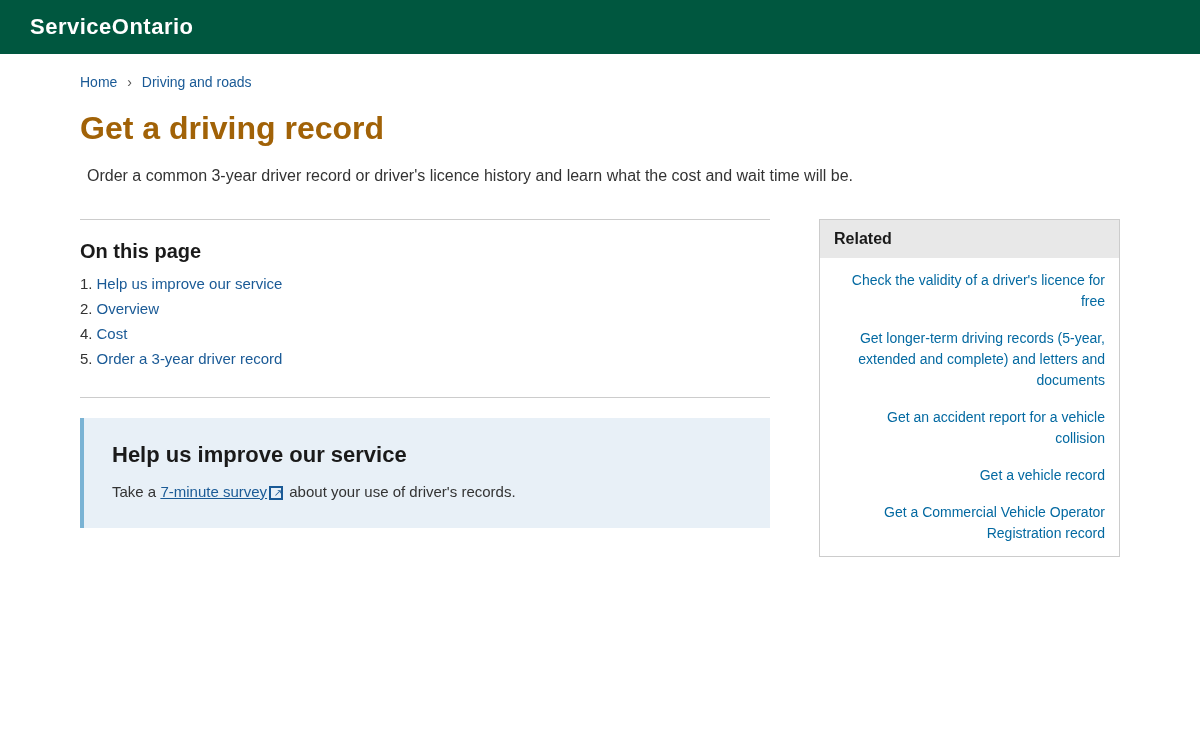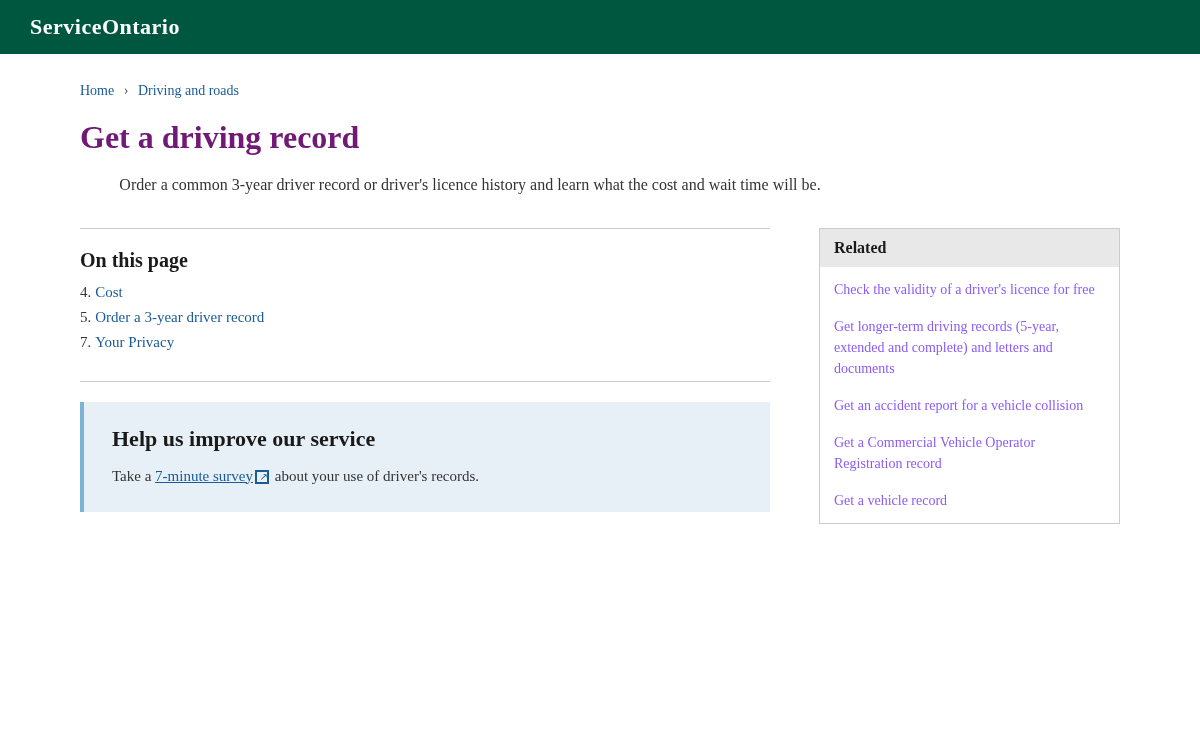--- a/index.html
+++ b/index.html
@@ -1,33 +1,33 @@
 <!DOCTYPE html>
 <html><head>
   <meta charset="utf-8">
   <style>
-    * { box-sizing: border-box; margin: 0; padding: 0; font-family: Liberation Serif, serif; }
+    * { box-sizing: border-box; margin: 0; padding: 0; }
     body { font-family: Arial, sans-serif; font-size: 16px; color: #333; background: #fff; }
 
     
     #header {
       background-color: #00573f;
       padding: 14px 30px;
     }
     #header .logo {
       color: #fff;
       font-size: 22px;
       font-weight: bold;
       letter-spacing: 0.5px;
     }
 
     
     #main-container {
       max-width: 1100px;
-      margin: 9px auto;
+      margin: 0 auto;
       padding: 20px 30px;
     }
 
     
     #breadcrumb {
       margin-bottom: 20px;
       font-size: 14px;
     }
     #breadcrumb a {
       color: #1a5a96;
@@ -35,21 +35,21 @@
     }
     #breadcrumb .separator {
       margin: 0 6px;
       color: #555;
     }
 
     
     #page-title {
       font-size: 32px;
       font-weight: bold;
-      color: #701a75;
+      color: #a16207;
       margin-bottom: 16px;
     }
 
     
     #intro-text {
       font-size: 16px;
       color: #333;
       line-height: 1.6;
       margin-bottom: 30px;
       max-width: 780px;
@@ -159,25 +159,26 @@
       padding: 10px 14px;
       font-size: 16px;
       font-weight: bold;
       color: #1a1a1a;
     }
     #related-box .related-links {
       padding: 12px 14px;
     }
     #related-box .related-links a {
       display: block;
-      color: #8b5cf6;
+      color: #0369a1;
       text-decoration: none;
       font-size: 14px;
       line-height: 1.5;
       margin-bottom: 16px;
+      text-align: right;
     }
     #related-box .related-links a:last-child {
       margin-bottom: 0;
     }
   </style>
 </head>
 <body>
 
 <div id="header">
   <span class="logo">ServiceOntario</span>
@@ -197,23 +198,24 @@
 
   <div id="content-area">
 
     <div id="left-column">
       <hr class="divider">
 
       <div id="on-this-page">
         <h2>On this page</h2>
         <ol>
 
+        <li><span class="num">1.</span><a href="#">Help us improve our service</a></li>
+            <li><span class="num">2.</span><a href="#">Overview</a></li>
             <li><span class="num">4.</span><a href="#">Cost</a></li>
             <li><span class="num">5.</span><a href="#">Order a 3-year driver record</a></li>
-            <li><span class="num">7.</span><a href="#">Your Privacy</a></li>
           </ol>
       </div>
 
       <hr class="divider">
 
       <div id="info-box">
         <h3>Help us improve our service</h3>
         <p>
           <span>Take a </span><a href="#" class="survey-link">7-minute survey</a><span class="external-icon"></span><span> about your use of driver's records.</span>
         </p>
@@ -221,20 +223,20 @@
     </div>
 
     <div id="right-column">
       <div id="related-box">
         <div class="related-header">Related</div>
         <div class="related-links">
 
         <a href="#">Check the validity of a driver's licence for free</a>
             <a href="#">Get longer-term driving records (5-year, extended and complete) and letters and documents</a>
             <a href="#">Get an accident report for a vehicle collision</a>
+            <a href="#">Get a vehicle record</a>
             <a href="#">Get a Commercial Vehicle Operator Registration record</a>
-            <a href="#">Get a vehicle record</a>
           </div>
       </div>
     </div>
 
   </div>
 </div>
 
 </body></html>

